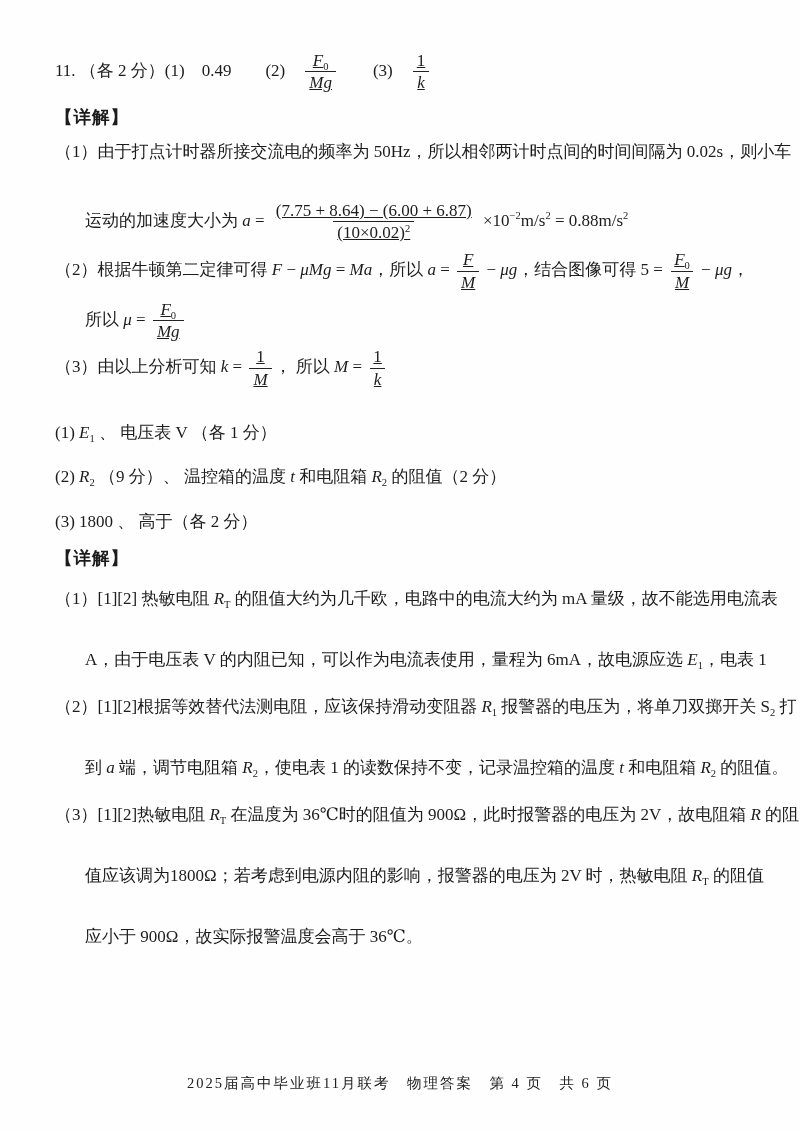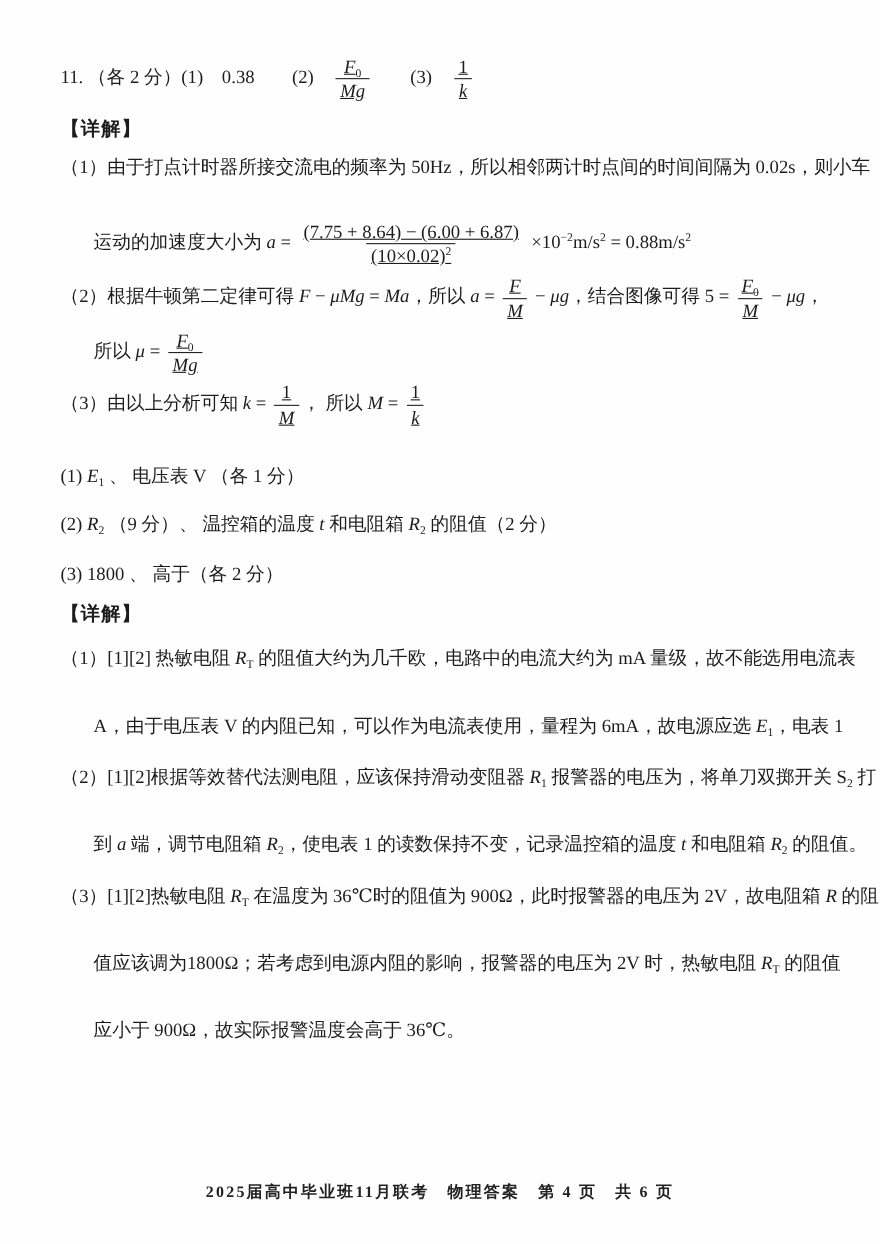--- a/index.html
+++ b/index.html
@@ -31,30 +31,30 @@
   
   .frac{display:inline-flex;flex-direction:column;align-items:center;
         vertical-align:middle;margin:0 3px;line-height:1.25;text-align:center;text-decoration:underline;}
   .frac .den{border-top:1.4px solid #222;}
   .frac .num,.frac .den{padding:0 4px;display:block;}
   .it{font-style:italic;}
   .sb{font-size:0.62em;vertical-align:-0.35em;line-height:0;}
   .sp{font-size:0.62em;vertical-align:0.6em;line-height:0;}
   .footer{
     position:absolute;left:0;top:1074px;width:100%;text-align:center;
-    font-size:14.5px;font-weight:bold;letter-spacing:2px;color:#222;
+    font-size:14.5px;font-weight:normal;letter-spacing:2px;color:#222;
   }
 </style>
 </head>
 <body>
 
 <div class="page">
   <div class="content">
 
-    <div class="line ans11"><span>11. （各 2 分）(1)　0.38　　(2)　</span><span class="frac">
+    <div class="line ans11"><span>11. （各 2 分）(1)　0.49　　(2)　</span><span class="frac">
           <span class="num"><span class="it">F</span><span class="sb">0</span></span>
           <span class="den"><span class="it">Mg</span></span>
         </span><span>　　(3)　</span><span class="frac">
           <span class="num"><span>1</span></span>
           <span class="den"><span class="it">k</span></span>
         </span></div>
 
     <div class="detail-label">【详解】</div>
 
     <div class="para q11d1">

